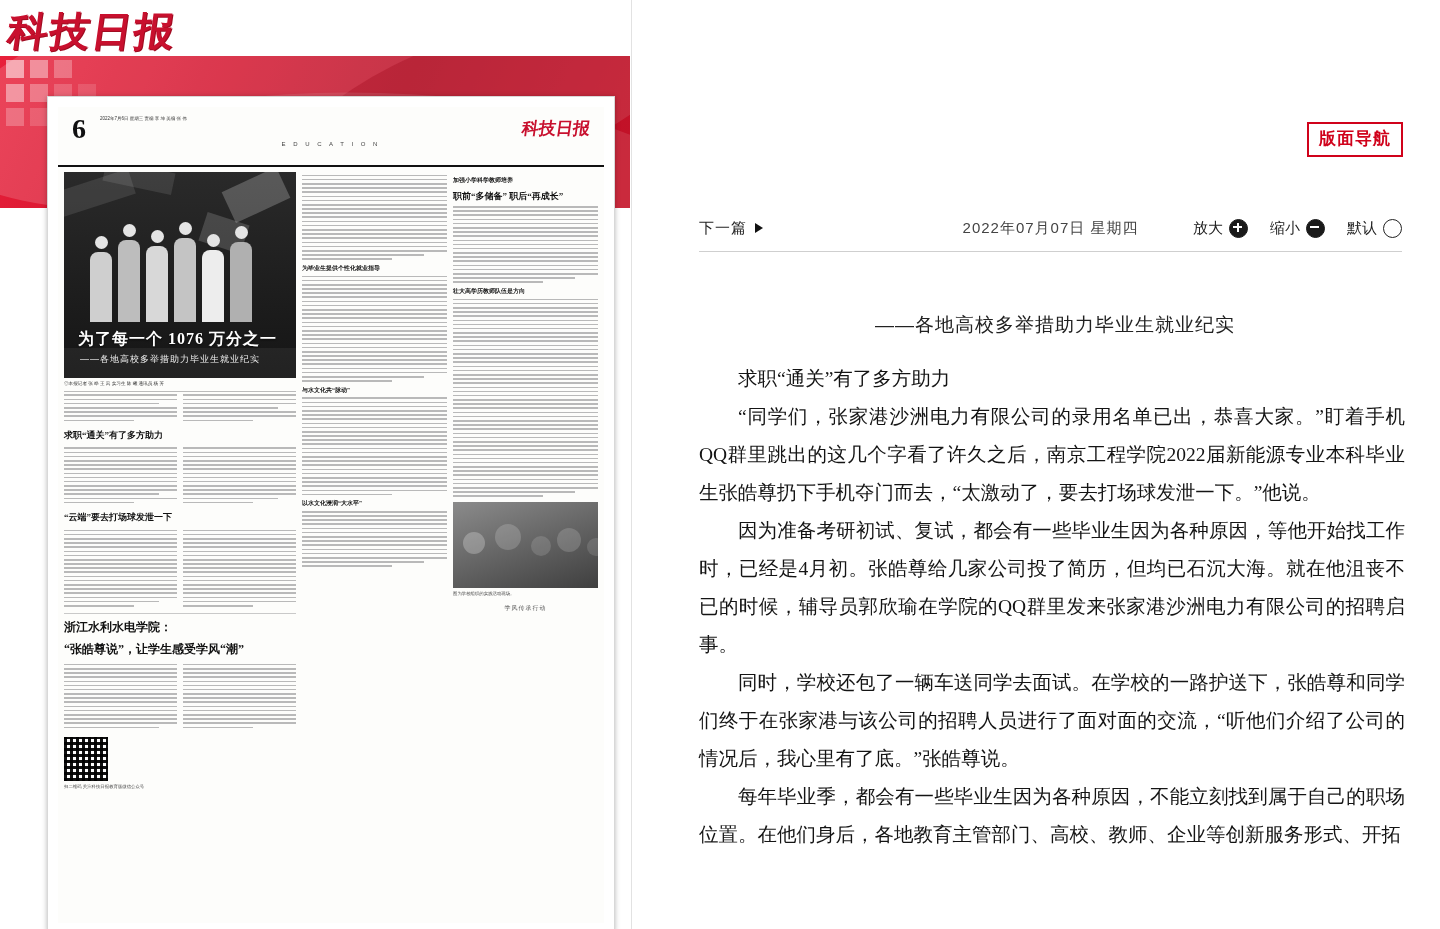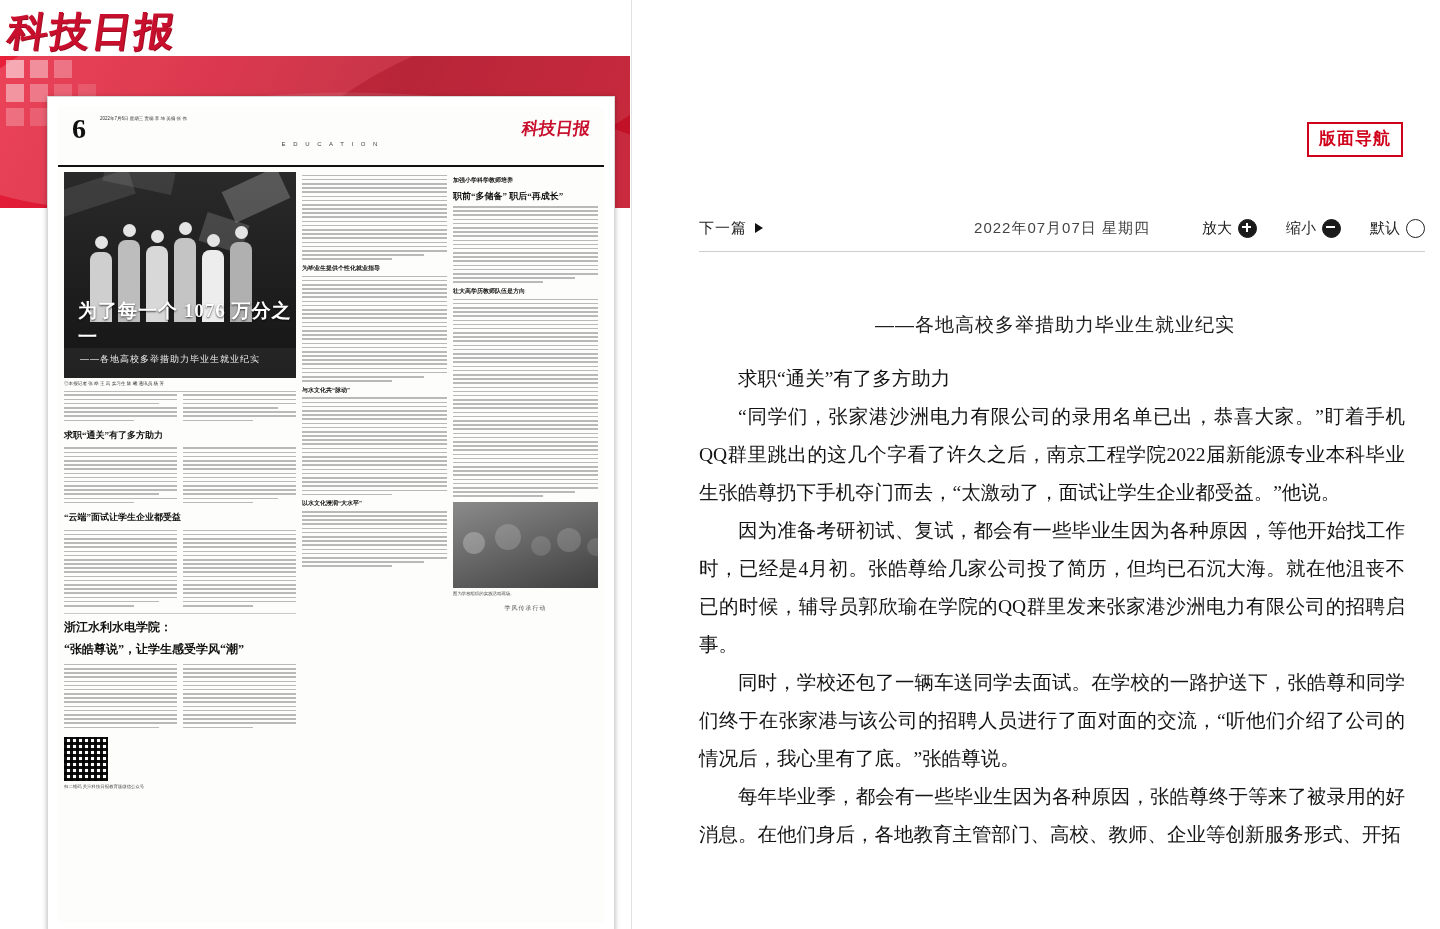--- a/index.html
+++ b/index.html
@@ -161,21 +161,21 @@
   .person { width: 22px; background: #cfcfcf; border-radius: 8px 8px 0 0; }
   .person .head {
     width: 13px; height: 13px; border-radius: 50%;
     background: #e4e4e4; margin: -16px auto 0 auto;
   }
   .hero-title {
     position: absolute;
     left: 14px; bottom: 28px;
     color: #fff;
     font-family: "Liberation Serif", serif;
-    font-size: 19px; font-weight: bold; letter-spacing: 1px;
+    font-size: 16px; font-weight: bold; letter-spacing: 1px;
     text-shadow: 0 1px 2px rgba(0,0,0,.7);
   }
   .hero-sub {
     position: absolute;
     left: 16px; bottom: 12px;
     color: #efefef;
     font-size: 9px; letter-spacing: 1px;
   }
   .p-byline {
     font-size: 4.6px; color: #333; margin-top: 3px; line-height: 1.5;
@@ -242,21 +242,21 @@
     color: #d0021b;
     background: #fff;
     font-size: 17px;
     font-weight: bold;
     padding: 3px 10px 5px 10px;
     letter-spacing: 1px;
     cursor: pointer;
   }
   .toolbar {
     position: absolute;
-    left: 67px; right: 16px; top: 205px;
+    left: 67px; right: 39px; top: 205px;
     height: 46px;
     border-bottom: 1px solid #cfcfcf;
     display: flex;
     align-items: center;
     font-size: 15px;
     color: #222;
   }
   .toolbar .next {
     display: flex; align-items: center; gap: 8px;
     cursor: pointer; letter-spacing: 1px;
@@ -272,21 +272,21 @@
     text-align: center;
     color: #444;
     letter-spacing: 1px;
     pointer-events: none;
   }
   .zoom-group {
     margin-left: auto;
     display: flex; align-items: center; gap: 22px;
     position: relative; z-index: 2;
   }
-  .zoom-item { display: flex; align-items: center; gap: 6px; cursor: pointer; margin-left: 7px; }
+  .zoom-item { display: flex; align-items: center; gap: 6px; cursor: pointer; }
   .circ {
     width: 17px; height: 17px; border-radius: 50%;
     border: 1.6px solid #222;
     position: relative; display: inline-block;
   }
   .circ.plus::before, .circ.plus::after,
   .circ.minus::before {
     content: ""; position: absolute; background: #222;
   }
   .circ.plus::before { left: 3px; top: 6.8px; width: 9px; height: 1.8px; }
@@ -446,21 +446,21 @@
                 <i></i>
                 <i></i>
                 <i></i>
                 <i></i>
                 <i></i>
                 <i class="mid"></i>
                 <i class="short"></i>
             </div>
           </div>
 
-          <div class="p-h2">“云端”面试让学生企业都受益</div>
+          <div class="p-h2">“云端”要去打场球发泄一下</div>
           <div class="two-col-mini">
             <div class="fake-lines">
               <i></i>
                 <i></i>
                 <i></i>
                 <i></i>
                 <i></i>
                 <i></i>
                 <i></i>
                 <i></i>
@@ -757,20 +757,20 @@
           <span>默认</span>
           <span class="circ"></span>
         </div>
       </div>
     </div>
 
     <div class="art-sub">——各地高校多举措助力毕业生就业纪实</div>
 
     <div class="art-body">
       <p>求职“通关”有了多方助力</p>
-      <p>“同学们，张家港沙洲电力有限公司的录用名单已出，恭喜大家。”盯着手机QQ群里跳出的这几个字看了许久之后，南京工程学院2022届新能源专业本科毕业生张皓尊扔下手机夺门而去，“太激动了，面试让学生企业都受益。”他说。</p>
+      <p>“同学们，张家港沙洲电力有限公司的录用名单已出，恭喜大家。”盯着手机QQ群里跳出的这几个字看了许久之后，南京工程学院2022届新能源专业本科毕业生张皓尊扔下手机夺门而去，“太激动了，要去打场球发泄一下。”他说。</p>
       <p>因为准备考研初试、复试，都会有一些毕业生因为各种原因，等他开始找工作时，已经是4月初。张皓尊给几家公司投了简历，但均已石沉大海。就在他沮丧不已的时候，辅导员郭欣瑜在学院的QQ群里发来张家港沙洲电力有限公司的招聘启事。</p>
       <p>同时，学校还包了一辆车送同学去面试。在学校的一路护送下，张皓尊和同学们终于在张家港与该公司的招聘人员进行了面对面的交流，“听他们介绍了公司的情况后，我心里有了底。”张皓尊说。</p>
-      <p>每年毕业季，都会有一些毕业生因为各种原因，张皓尊终于等来了被录用的好消息。在他们身后，各地教育主管部门、高校、教师、企业等创新服务形式、开拓</p>
+      <p>每年毕业季，都会有一些毕业生因为各种原因，不能立刻找到属于自己的职场位置。在他们身后，各地教育主管部门、高校、教师、企业等创新服务形式、开拓</p>
     </div>
   </div>
 
 </div>
 
 </body></html>

